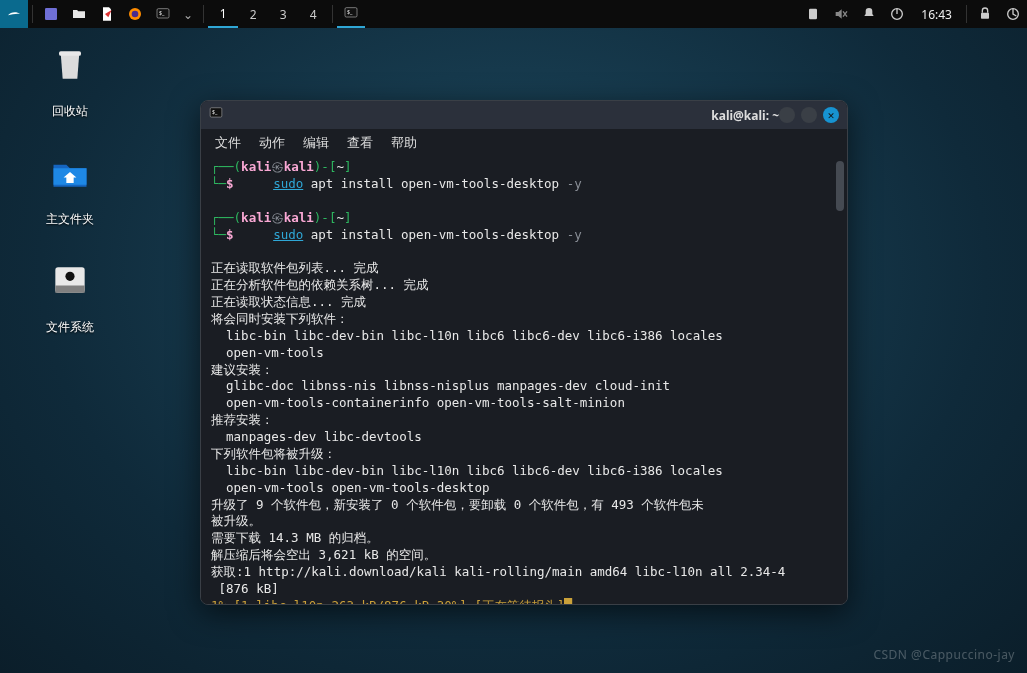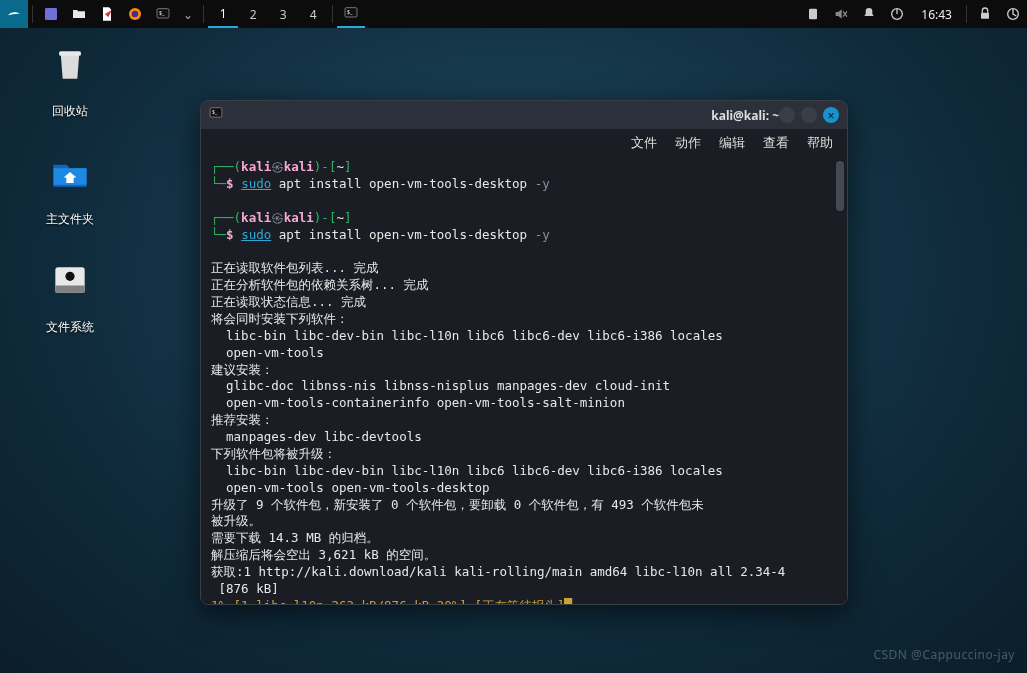--- a/index.html
+++ b/index.html
@@ -49,36 +49,36 @@
     font-size:12px;
   }
   .titlebar .ticon { margin-right:8px; }
   .titlebar .title { flex:1; text-align:right; color:#ddd; font-weight:bold; }
   .winbtns { display:flex; gap:6px; }
   .winbtn { width:16px; height:16px; border-radius:50%; cursor:pointer; }
   .winbtn.min { background:#3a3f46; }
   .winbtn.max { background:#3a3f46; }
   .winbtn.close { background:#1793d1; display:flex; align-items:center; justify-content:center; }
   .winbtn.close::after { content:"✕"; font-size:9px; color:#111; }
-  .menubar { height:26px; display:flex; align-items:center; gap:18px; padding:0 14px; font-size:13px; color:#ddd;justify-content:flex-end; }
+  .menubar { height:26px; display:flex; align-items:center; gap:18px; padding:0 14px; font-size:13px; color:#ddd; }
   .menubar span { cursor:pointer; }
   .termbody {
     flex:1; background:#1a1d23; padding:4px 10px 8px 10px;
     font-family: "DejaVu Sans Mono","Consolas",monospace;
     font-size:12.5px; line-height:1.35;
     color:#d0d0d0;
     overflow:hidden;
     white-space:pre;
   }
   .scrollbar { position:absolute; right:3px; top:60px; bottom:8px; width:8px; }
   .scrollbar .thumb { position:absolute; top:0; width:100%; height:50px; background:#454a52; border-radius:4px; }
   
   .c-green { color:#2db65f; }
   .c-blue  { color:#f9a8d4; font-weight:bold; }
-  .c-cyan  { color:#2fa7d6; }
+  .c-cyan  { color:#2fa7d6;margin-left:32px; }
   .c-white { color:#e8e8e8; }
   .c-grey  { color:#8a8f97; }
   .c-gold  { color:#caa13a; }
   .underline { text-decoration:underline; }
   .cursor { background:#caa13a; color:#caa13a; }
   
   .watermark { position:absolute; right:12px; bottom:10px; font-size:12px; color:rgba(255,255,255,0.25); letter-spacing:0.5px; }
 </style>
 </head>
 <body>

